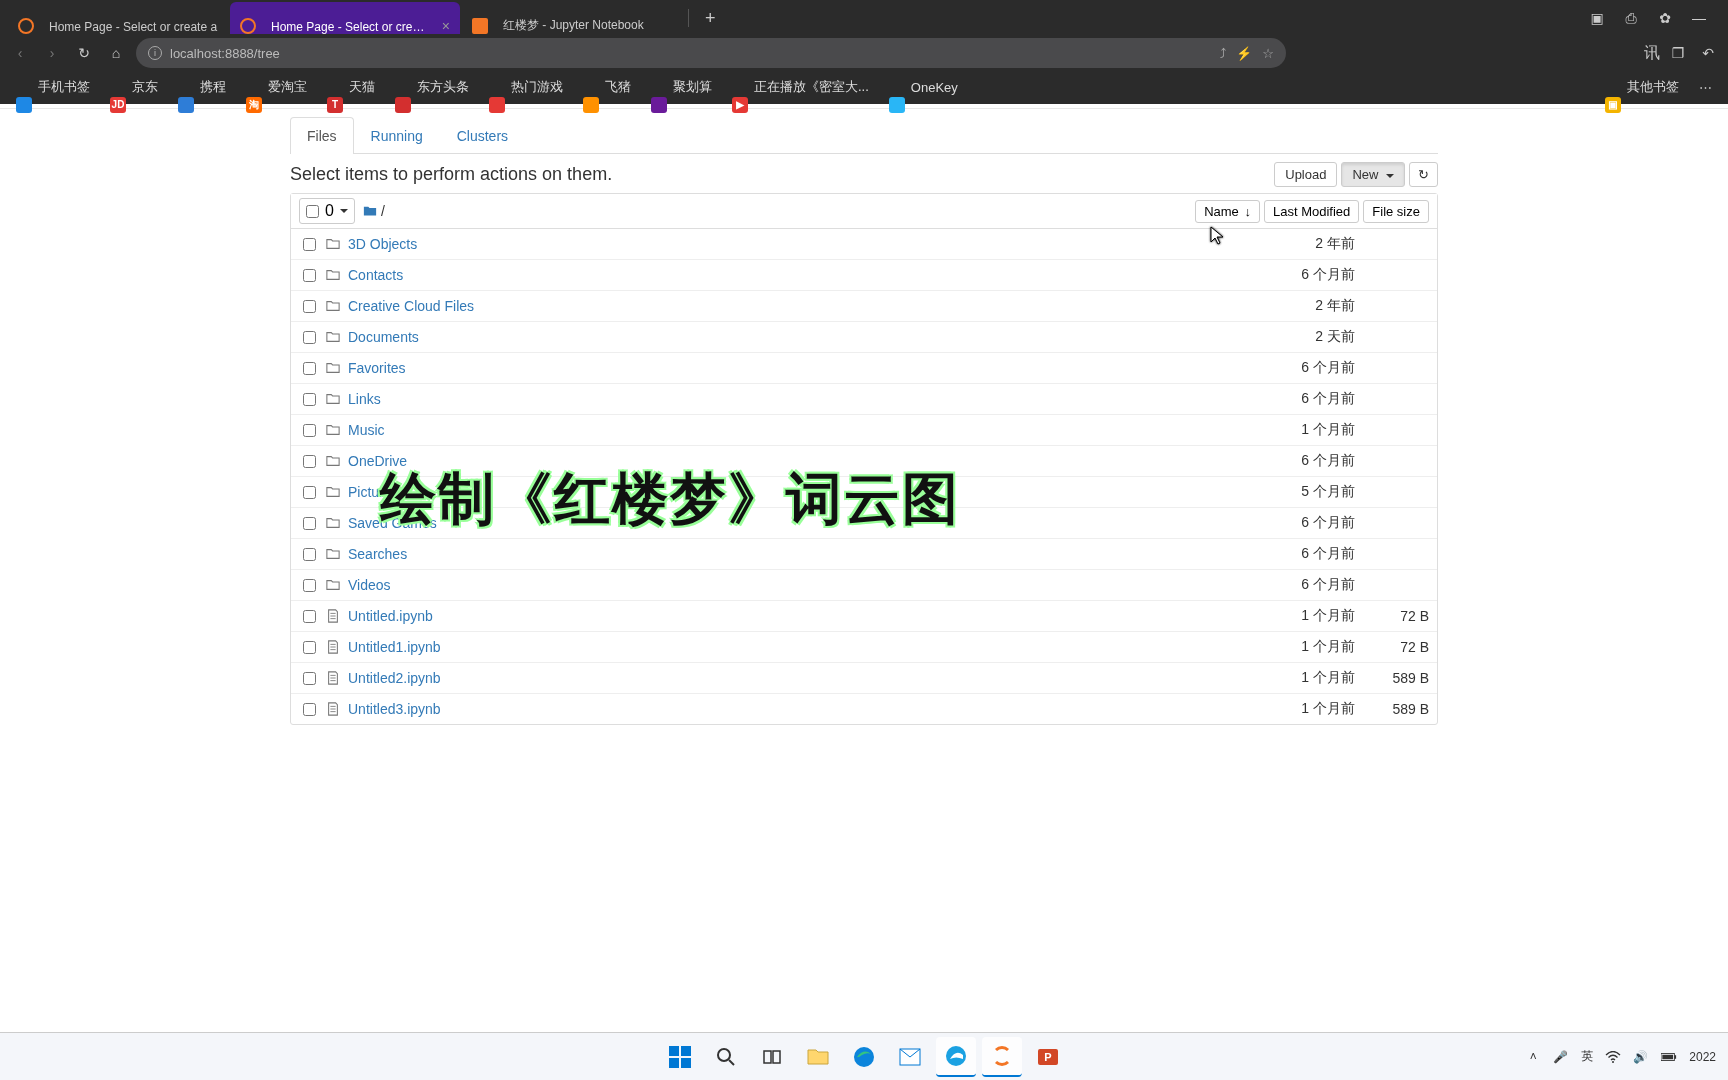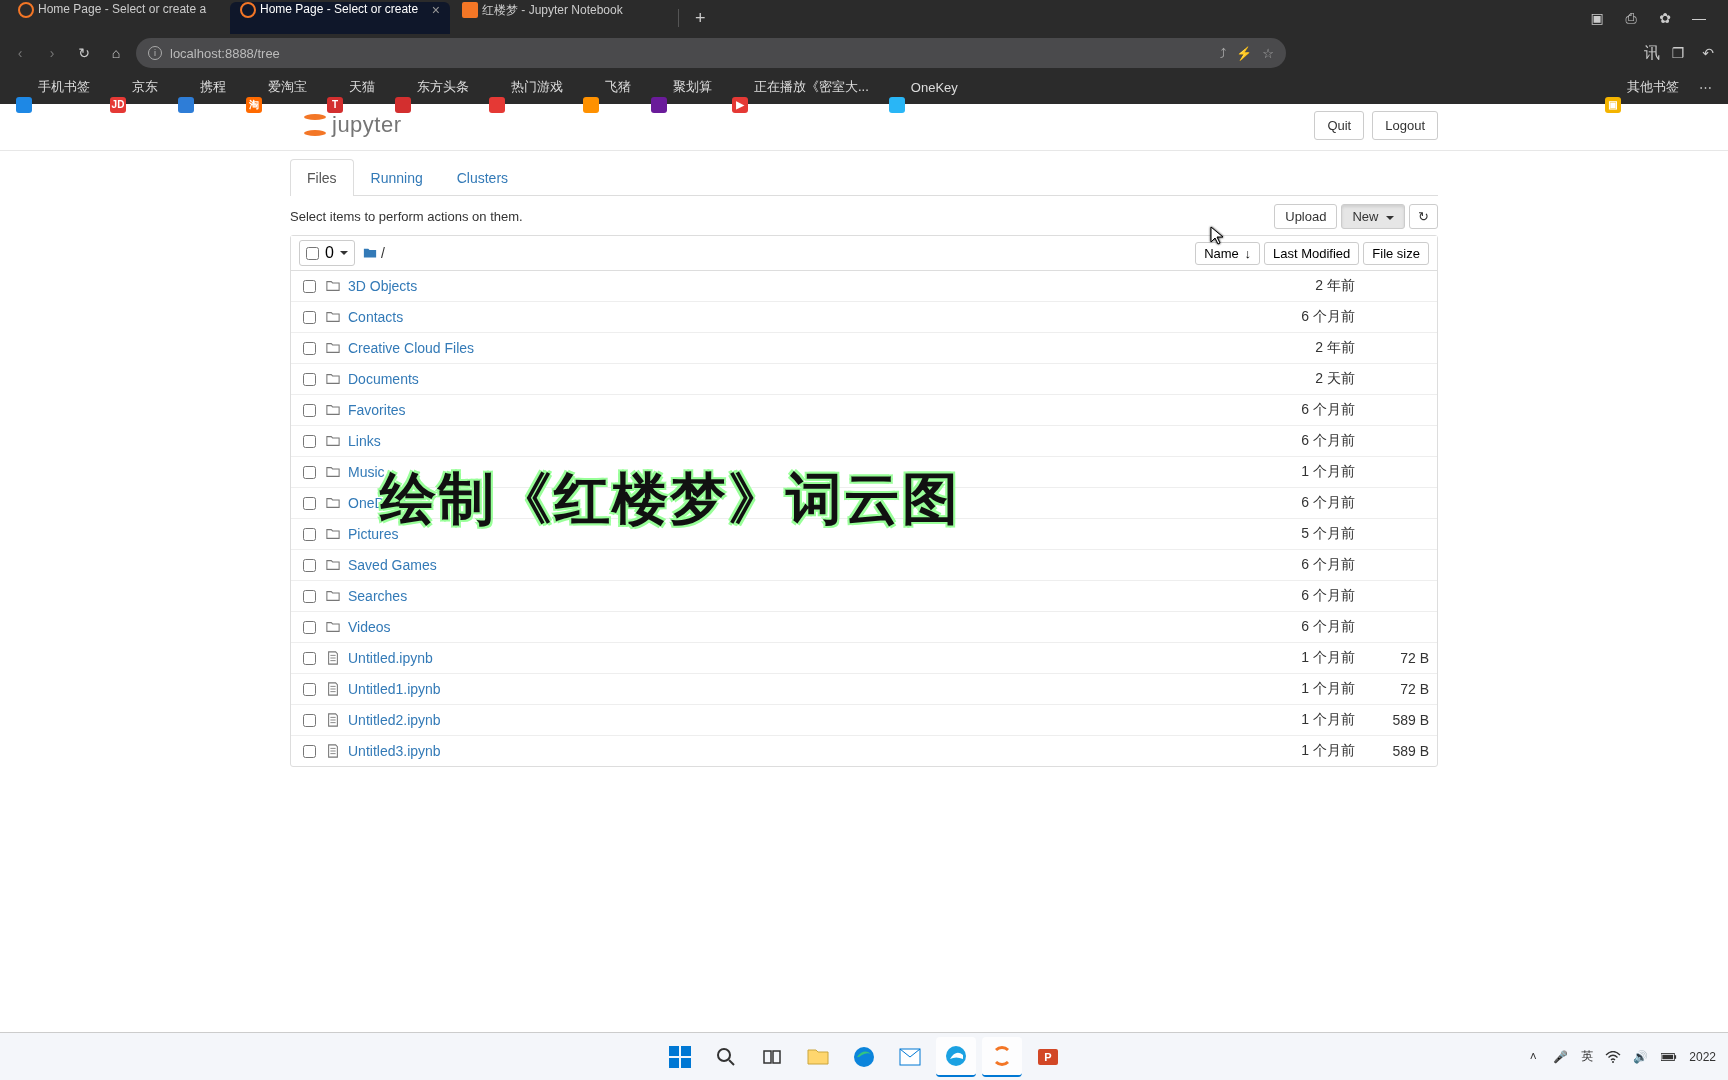--- a/index.html
+++ b/index.html
@@ -1,22 +1,22 @@
 <!DOCTYPE html>
 <html><head>
 <meta charset="utf-8">
 <style>
 * { margin: 0; padding: 0; box-sizing: border-box; font-family: "Helvetica Neue", Helvetica, Arial, "Microsoft YaHei", sans-serif; }
 body { width: 1728px; height: 1080px; background: #fff; overflow: hidden; position: relative; }
 
 
 .browser-chrome { background: #2b2b2b; height: 104px; display: flex; flex-direction: column; }
 .tab-bar { height: 36px; display: flex; align-items: center; padding: 0 8px; gap: 2px; }
-.tab { height: 32px; display: flex; align-items: flex-start; padding: 0 10px; color: #ccc; font-size: 12px; border-radius: 6px 6px 0 0; min-width: 220px; max-width: 230px; gap: 4px; cursor: pointer; }
-.tab.active { background: #0f172a; color: #fff; }
+.tab { height: 32px; display: flex; align-items: flex-end; padding: 0 10px; color: #ccc; font-size: 12px; border-radius: 6px 6px 0 0; min-width: 220px; max-width: 230px; gap: 15px; cursor: pointer; }
+.tab.active { background: #4c1d95; color: #fff; }
 .tab .tab-icon { width: 16px; height: 16px; border-radius: 50%; border: 2px solid #f37626; flex-shrink: 0; }
 .tab .tab-icon.notebook { border-color: #f37626; background: #f37626; border-radius: 2px; }
 .tab .tab-label { flex: 1; overflow: hidden; text-overflow: ellipsis; white-space: nowrap; }
 .tab .tab-close { color: #999; font-size: 14px; }
 .tab-new { color: #ccc; padding: 0 10px; font-size: 18px; }
 .tab-divider { height: 18px; width: 1px; background: #555; margin: 0 4px; }
 .tab-right-icons { margin-left: auto; display: flex; gap: 16px; align-items: center; color: #ccc; padding-right: 12px; } 
 .tab-right-icons .ri { width: 18px; height: 18px; display: flex; align-items: center; justify-content: center; font-size: 14px; }
 
 .addr-row { height: 34px; display: flex; align-items: center; padding: 0 8px; gap: 8px; background: #2b2b2b; }
@@ -45,21 +45,21 @@
 .jp-btn { background: #fff; border: 1px solid #ccc; border-radius: 3px; padding: 6px 12px; font-size: 13px; color: #333; cursor: pointer; }
 
 .jp-divider { border-top: 1px solid #e7e7e7; margin-top: 4px; }
 
 .jp-tabs-wrap { max-width: 1148px; margin: 0 auto; padding: 0 0; }
 .jp-tabs { display: flex; border-bottom: 1px solid #ddd; margin-top: 8px; }
 .jp-tab { padding: 10px 16px; font-size: 14px; color: #337ab7; cursor: pointer; border: 1px solid transparent; border-bottom: none; margin-bottom: -1px; border-radius: 4px 4px 0 0; }
 .jp-tab.active { color: #555; border-color: #ddd #ddd #fff; background: #fff; }
 
 .jp-toolbar { max-width: 1148px; margin: 8px auto 0; display: flex; align-items: center; padding: 0 0 6px 0; }
-.jp-hint { font-size: 13px; color: #333; }
+.jp-hint { font-size: 18px; color: #333; }
 .jp-toolbar-right { margin-left: auto; display: flex; gap: 4px; }
 .jp-btn-sm { background: #fff; border: 1px solid #ccc; border-radius: 3px; padding: 4px 10px; font-size: 13px; color: #333; cursor: pointer; }
 .jp-btn-sm.active { background: #e6e6e6; box-shadow: inset 0 2px 3px rgba(0,0,0,0.1); }
 .jp-btn-sm .caret { display: inline-block; margin-left: 4px; border-top: 4px solid #333; border-left: 4px solid transparent; border-right: 4px solid transparent; vertical-align: middle; }
 .jp-refresh { padding: 4px 8px; }
 
 .jp-list { max-width: 1148px; margin: 0 auto; border: 1px solid #ddd; border-radius: 3px; }
 .jp-list-header { display: flex; align-items: center; padding: 4px 8px; background: #fff; border-bottom: 1px solid #ddd; }
 .jp-select-group { display: flex; align-items: center; border: 1px solid #ccc; border-radius: 3px; padding: 3px 6px; gap: 6px; background: #fff; }
 .jp-check { width: 13px; height: 13px; }
@@ -200,30 +200,20 @@
         <span>其他书签</span>
       </div>
       <div class="bm">
         <span>⋯</span>
       </div>
     </div>
   </div>
 </div>
 
 <div class="jupyter-page">
-  <div class="jp-header">
-    <div class="jp-logo">
-      <span class="jp-logo-mark"></span>
-      <span class="jp-logo-text">jupyter</span>
-    </div>
-    <div class="jp-header-btns">
-      <button class="jp-btn">Quit</button>
-      <button class="jp-btn">Logout</button>
-    </div>
-  </div>
   <div class="jp-divider"></div>
 
   <div class="jp-tabs-wrap">
     <div class="jp-tabs">
       <div class="jp-tab active">Files</div>
       <div class="jp-tab">Running</div>
       <div class="jp-tab">Clusters</div>
     </div>
   </div>
 

